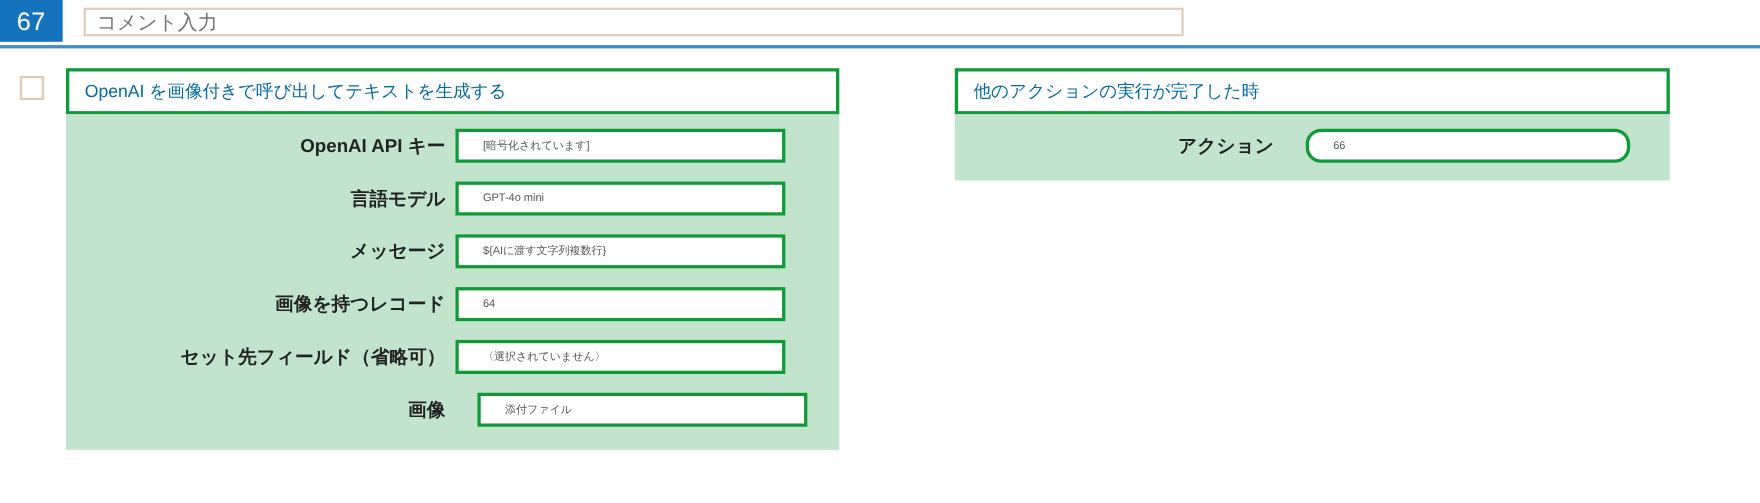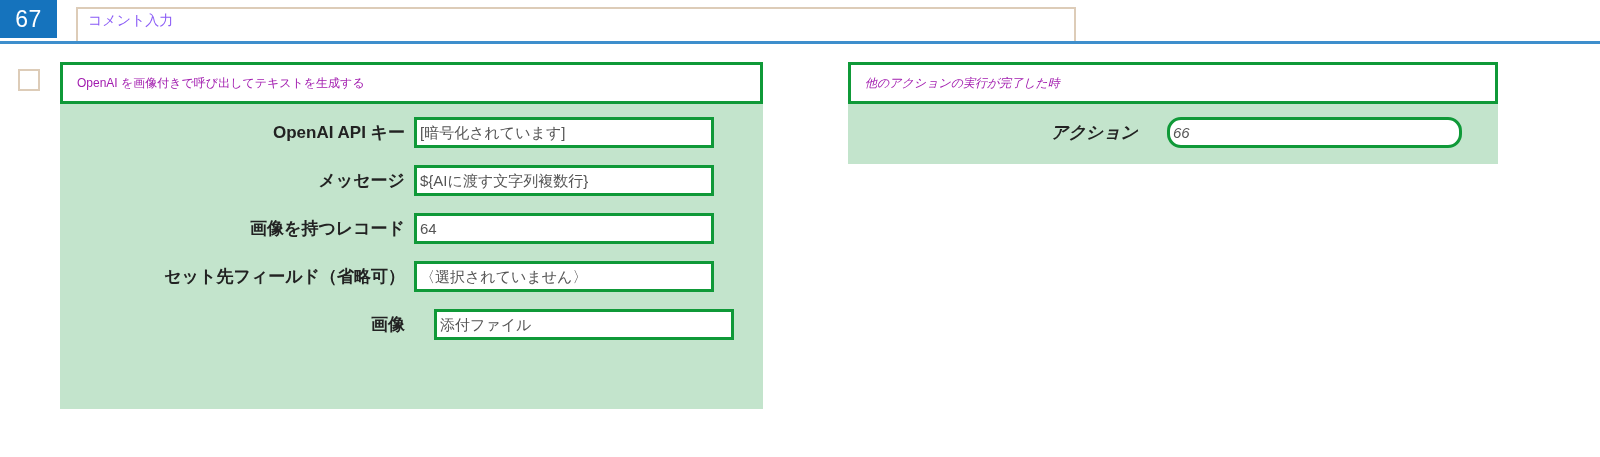--- a/index.html
+++ b/index.html
@@ -32,26 +32,26 @@
     color: #ffffff;
     font-size: 23px;
     line-height: 38px;
     text-align: center;
     letter-spacing: 0.5px;
   }
   .comment-input {
     position: absolute;
     left: 76px; top: 7px;
     width: 1000px;
-    height: 36px;
+    height: 26px;
     box-sizing: border-box;
     border: 2px solid #ddccb8;
     background: #ffffff;
-    color: #8b5cf6;
-    font-size: 14px;
+    color: #737373;
+    font-size: 18px;
     line-height: 22px;
     padding: 0 10px;
     white-space: nowrap;
     overflow: hidden;
   }
   .blue-rule {
     position: absolute;
     left: 0; top: 41px;
     width: 1600px;
     height: 3px;
@@ -70,22 +70,22 @@
   }
 
   
   .card {
     position: absolute;
   }
   .card-header {
     box-sizing: border-box;
     border: 3px solid #0f9938;
     background: #ffffff;
-    color: #a21caf;
-    font-size: 12px;
+    color: #0369a1;
+    font-size: 16px;
     display: flex;
     align-items: center;
     padding-left: 14px;
     white-space: nowrap;
     overflow: hidden;
   }
   .card-body {
     box-sizing: border-box;
     background: #c3e4cc;
     padding: 13px 0 14px 0;
@@ -107,36 +107,36 @@
     color: #222222;
     padding-right: 9px;
     white-space: nowrap;
   }
   .field-input {
     box-sizing: border-box;
     height: 31px;
     border: 3px solid #0f9938;
     background: #ffffff;
     color: #555555;
-    font-size: 15px;
+    font-size: 10px;
     line-height: 25px;
-    padding: 0 3px;
+    padding: 0 22px;
     white-space: nowrap;
     overflow: hidden;
   }
 
   
   #card-openai { left: 60px; top: 62px; width: 703px; }
   #card-openai .card-header { width: 703px; height: 42px; }
   #card-openai .card-body   { width: 703px; height: 305px; }
   #card-openai .field-label { width: 345px; }
   #card-openai .field-input { width: 300px; }
 
   
-  #card-trigger { left: 848px; top: 62px; width: 726px; font-style: italic; }
+  #card-trigger { left: 868px; top: 62px; width: 726px; }
   #card-trigger .card-header { width: 650px; height: 42px; }
   #card-trigger .card-body   { width: 650px; height: 60px; padding-top: 13px; }
   #card-trigger .field-label { width: 290px; }
   #card-trigger .field-input { width: 295px; border-radius: 14px; }
 </style>
 </head>
 <body>
 
 <div class="top-row">
   <div class="seq-badge">67</div>
@@ -148,20 +148,24 @@
 
 <div class="card" id="card-openai">
   <div class="card-header">OpenAI を画像付きで呼び出してテキストを生成する</div>
   <div class="card-body">
 
     <div class="field-row">
       <div class="field-label">OpenAI API キー</div>
       <div class="field-input">[暗号化されています]</div>
     </div>
 
+    <div class="field-row">
+      <div class="field-label">言語モデル</div>
+      <div class="field-input">GPT-4o mini</div>
+    </div>
 
     <div class="field-row">
       <div class="field-label">メッセージ</div>
       <div class="field-input">${AIに渡す文字列複数行}</div>
     </div>
 
     <div class="field-row">
       <div class="field-label">画像を持つレコード</div>
       <div class="field-input">64</div>
     </div>

